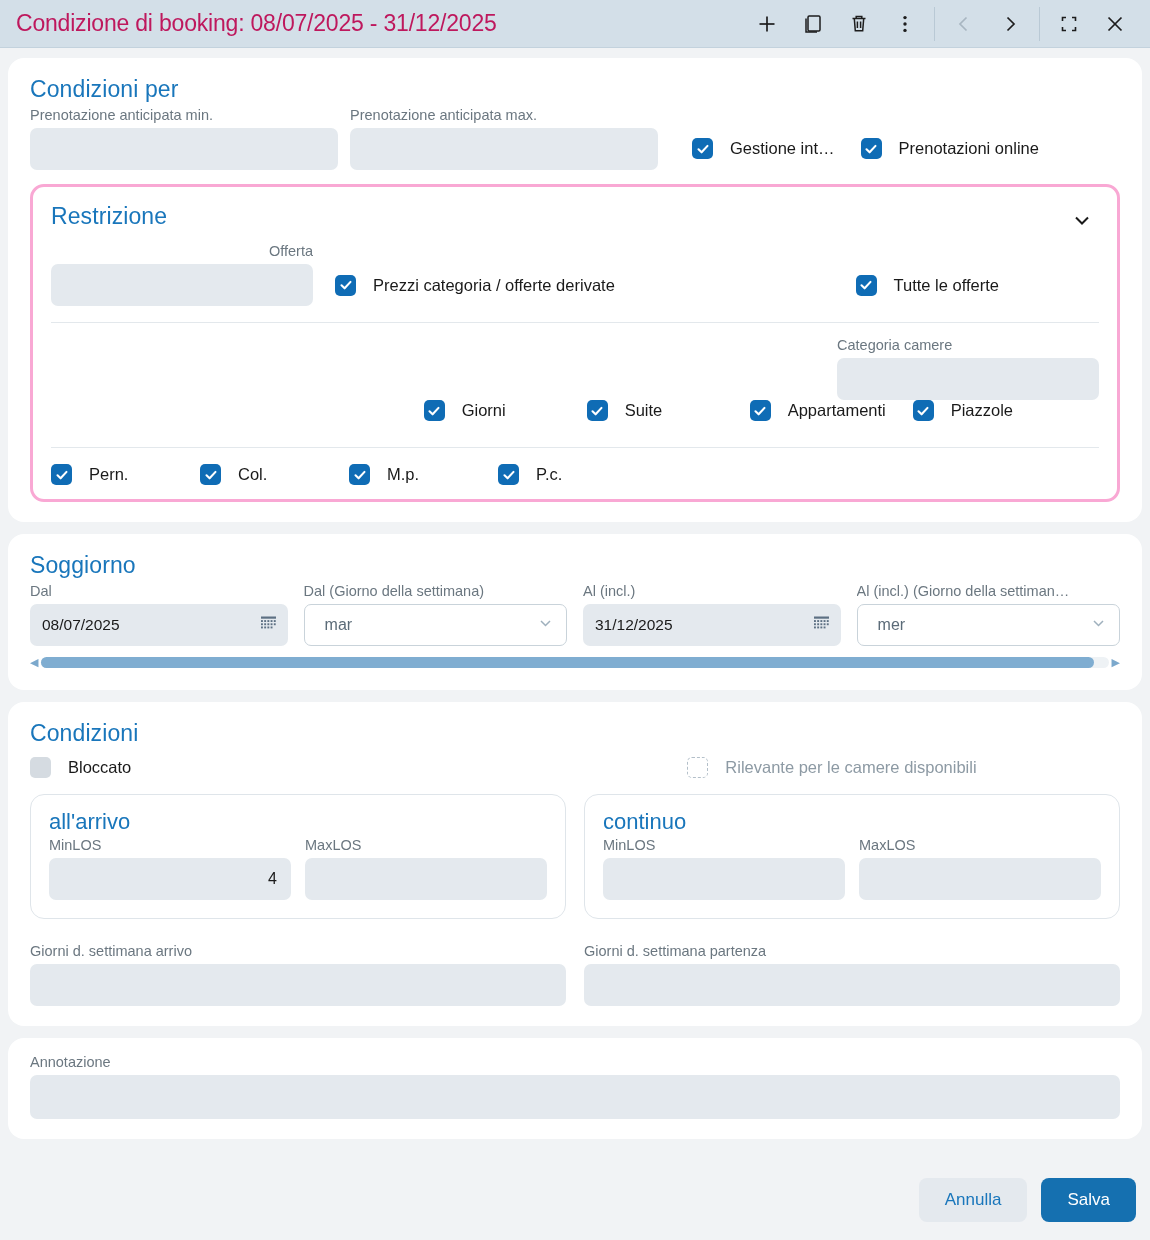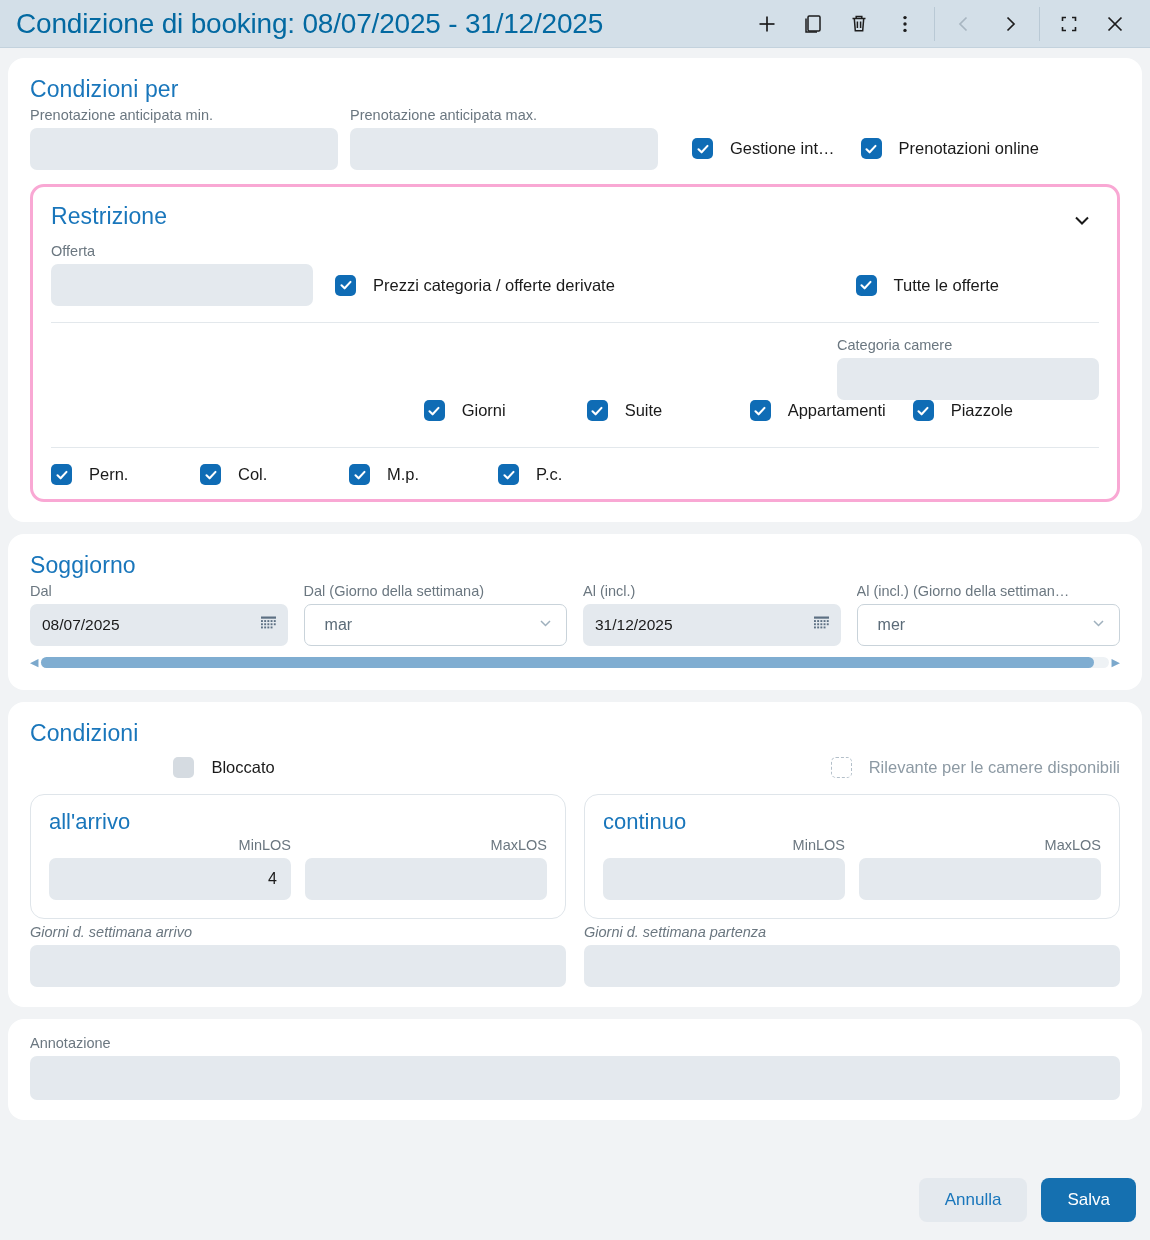--- a/index.html
+++ b/index.html
@@ -13,21 +13,21 @@
 
   
   .titlebar {
     height: 48px; flex: 0 0 48px;
     background: #d3dfe8;
     display: flex; align-items: center;
     padding: 0 12px 0 16px;
     border-bottom: 1px solid #c3d2dd;
   }
   .title-text {
-    font-size: 28px; color: #0369a1; white-space: nowrap;
+    font-size: 23px; color: #be185d; white-space: nowrap;
     letter-spacing: -0.2px;
   }
   .tb-spacer { flex: 1 1 auto; }
   .tb-group { display: flex; align-items: center; height: 48px; }
   .tb-btn {
     width: 46px; height: 48px;
     display: flex; align-items: center; justify-content: center;
     cursor: pointer; color: #1d1d1d;
   }
   .tb-btn.disabled { color: #a8b6c1; cursor: default; }
@@ -94,21 +94,21 @@
   .cp-f2 { width: 308px; }
   .cp-checks { display: flex; align-items: center; gap: 26px; padding-bottom: 11px; margin-left: 22px; }
 
   
   .inner-card {
     margin-top: 14px; border: 3px solid #f9a8d4; border-radius: 14px;
     padding: 16px 18px 14px 18px; background: #fff;
   }
   .inner-head { display: flex; align-items: flex-start; justify-content: space-between; }
   .chev-btn { cursor: pointer; color:#1a1a1a; padding: 6px; }
-  .offer-row { display: flex; align-items: flex-end; margin-top: 2px; }
+  .offer-row { display: flex; align-items: flex-end; margin-top: 2px; text-align: right; }
   .offer-field { width: 262px; }
   .offer-cb1 { margin-left: 22px; padding-bottom: 10px; }
   .offer-cb2 { margin-left: auto; padding-bottom: 10px; padding-right: 100px;}
   .divider { height: 1px; background: #e3e8ec; margin: 16px 0 0 0; }
   .cat-row { display: flex; align-items: flex-end; margin-top: 14px; flex-direction: column; }
   .cat-field { width: 262px; }
   .cat-checks { display: flex; align-items: center; flex: 1 1 auto; padding-bottom: 10px; padding-left: 22px; }
   .cat-checks .cb { width: 163px; }
   .cat-checks .cb:last-child { width: auto; margin-left: auto; padding-right: 86px;}
   .meal-row { display: flex; align-items: center; padding-top: 16px; }
@@ -119,31 +119,31 @@
   .stay-col { width: 262px; }
   .stay-col.w2 { width: 268px; }
   .scrollbar {
     margin-top: 9px; height: 15px; display: flex; align-items: center; gap: 3px;
   }
   .sb-arrow { color:#7ba8cc; font-size: 11px; line-height: 1; }
   .sb-track { flex: 1 1 auto; height: 11px; background: #eef2f5; border-radius: 6px; position: relative; }
   .sb-thumb { position: absolute; left: 0; top: 0; height: 11px; width: 98.6%; background: #7fadd1; border-radius: 6px; }
 
   
-  .cond-top { display: flex; align-items: center; margin-top: 10px; justify-content: flex-end; }
+  .cond-top { display: flex; align-items: center; margin-top: 10px; }
   .cond-top .cb:nth-child(2) { margin-left: 556px; }
   .los-grid { display: flex; gap: 18px; margin-top: 16px; }
   .los-card {
     flex: 1 1 0; border: 1px solid #dfe5ea; border-radius: 14px;
     padding: 14px 18px 18px 18px;
   }
   .los-title { color:#1976bb; font-size: 22px; margin-bottom: 2px; }
   .los-fields { display: flex; gap: 14px; }
-  .los-fields > div { flex: 1 1 0; text-align: right; }
-  .days-grid { display: flex; gap: 18px; margin-top: 5px; font-style: italic; }
+  .los-fields > div { flex: 1 1 0; }
+  .days-grid { display: flex; gap: 18px; margin-top: 24px; }
   .days-grid > div { flex: 1 1 0; }
 
   
   .annot-card { padding: 16px 22px 20px 22px; }
   .annot-input { height: 44px; }
 
   
   .footer {
     flex: 0 0 70px; display: flex; align-items: center; justify-content: flex-end;
     gap: 14px; padding: 0 14px 10px 0;

